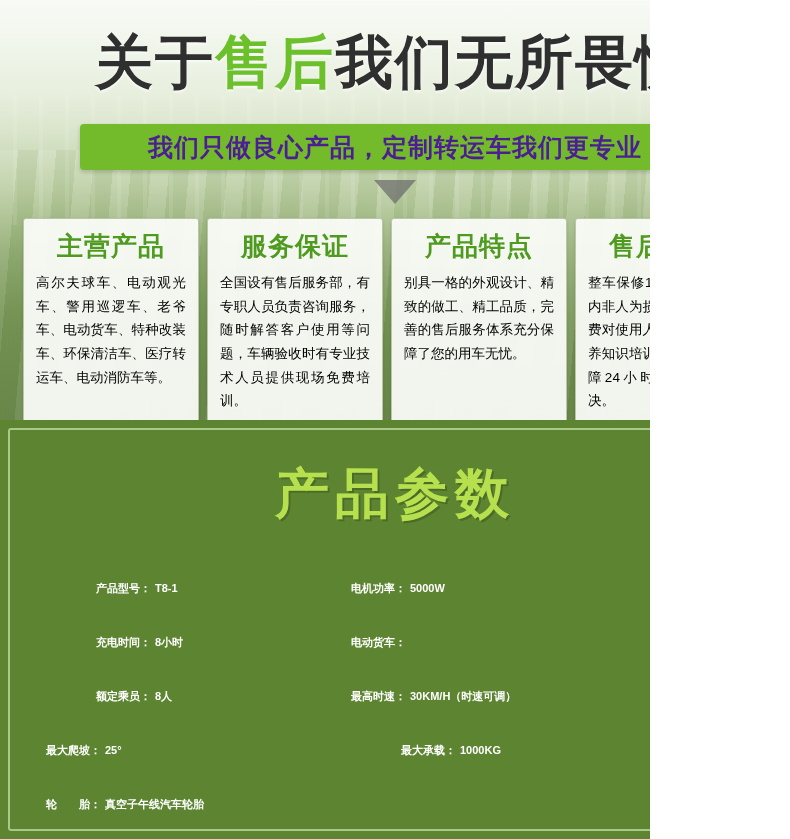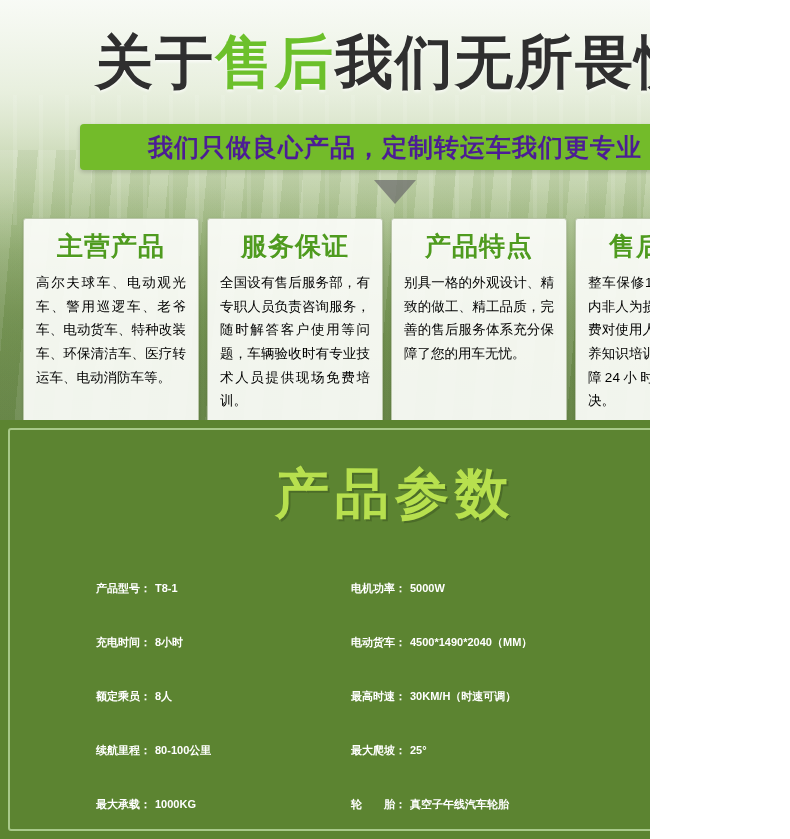--- a/index.html
+++ b/index.html
@@ -235,36 +235,31 @@
           <span class="k">电机功率：</span>
           <span class="v">5000W</span>
         </div>
 
         <div class="spec-cell col-left">
           <span class="k">充电时间：</span>
           <span class="v">8小时</span>
         </div>
         <div class="spec-cell col-right">
           <span class="k">电动货车：</span>
-          <span class="v">4500*1490*2040（MM）</span>
         </div>
 
         <div class="spec-cell col-left">
           <span class="k">额定乘员：</span>
           <span class="v">8人</span>
         </div>
         <div class="spec-cell col-right">
           <span class="k">最高时速：</span>
           <span class="v">30KM/H（时速可调）</span>
         </div>
 
-        <div class="spec-cell col-left">
-          <span class="k">续航里程：</span>
-          <span class="v">80-100公里</span>
-        </div>
         <div class="spec-cell col-right">
           <span class="k">最大爬坡：</span>
           <span class="v">25°</span>
         </div>
 
         <div class="spec-cell col-left">
           <span class="k">最大承载：</span>
           <span class="v">1000KG</span>
         </div>
         <div class="spec-cell col-right">

